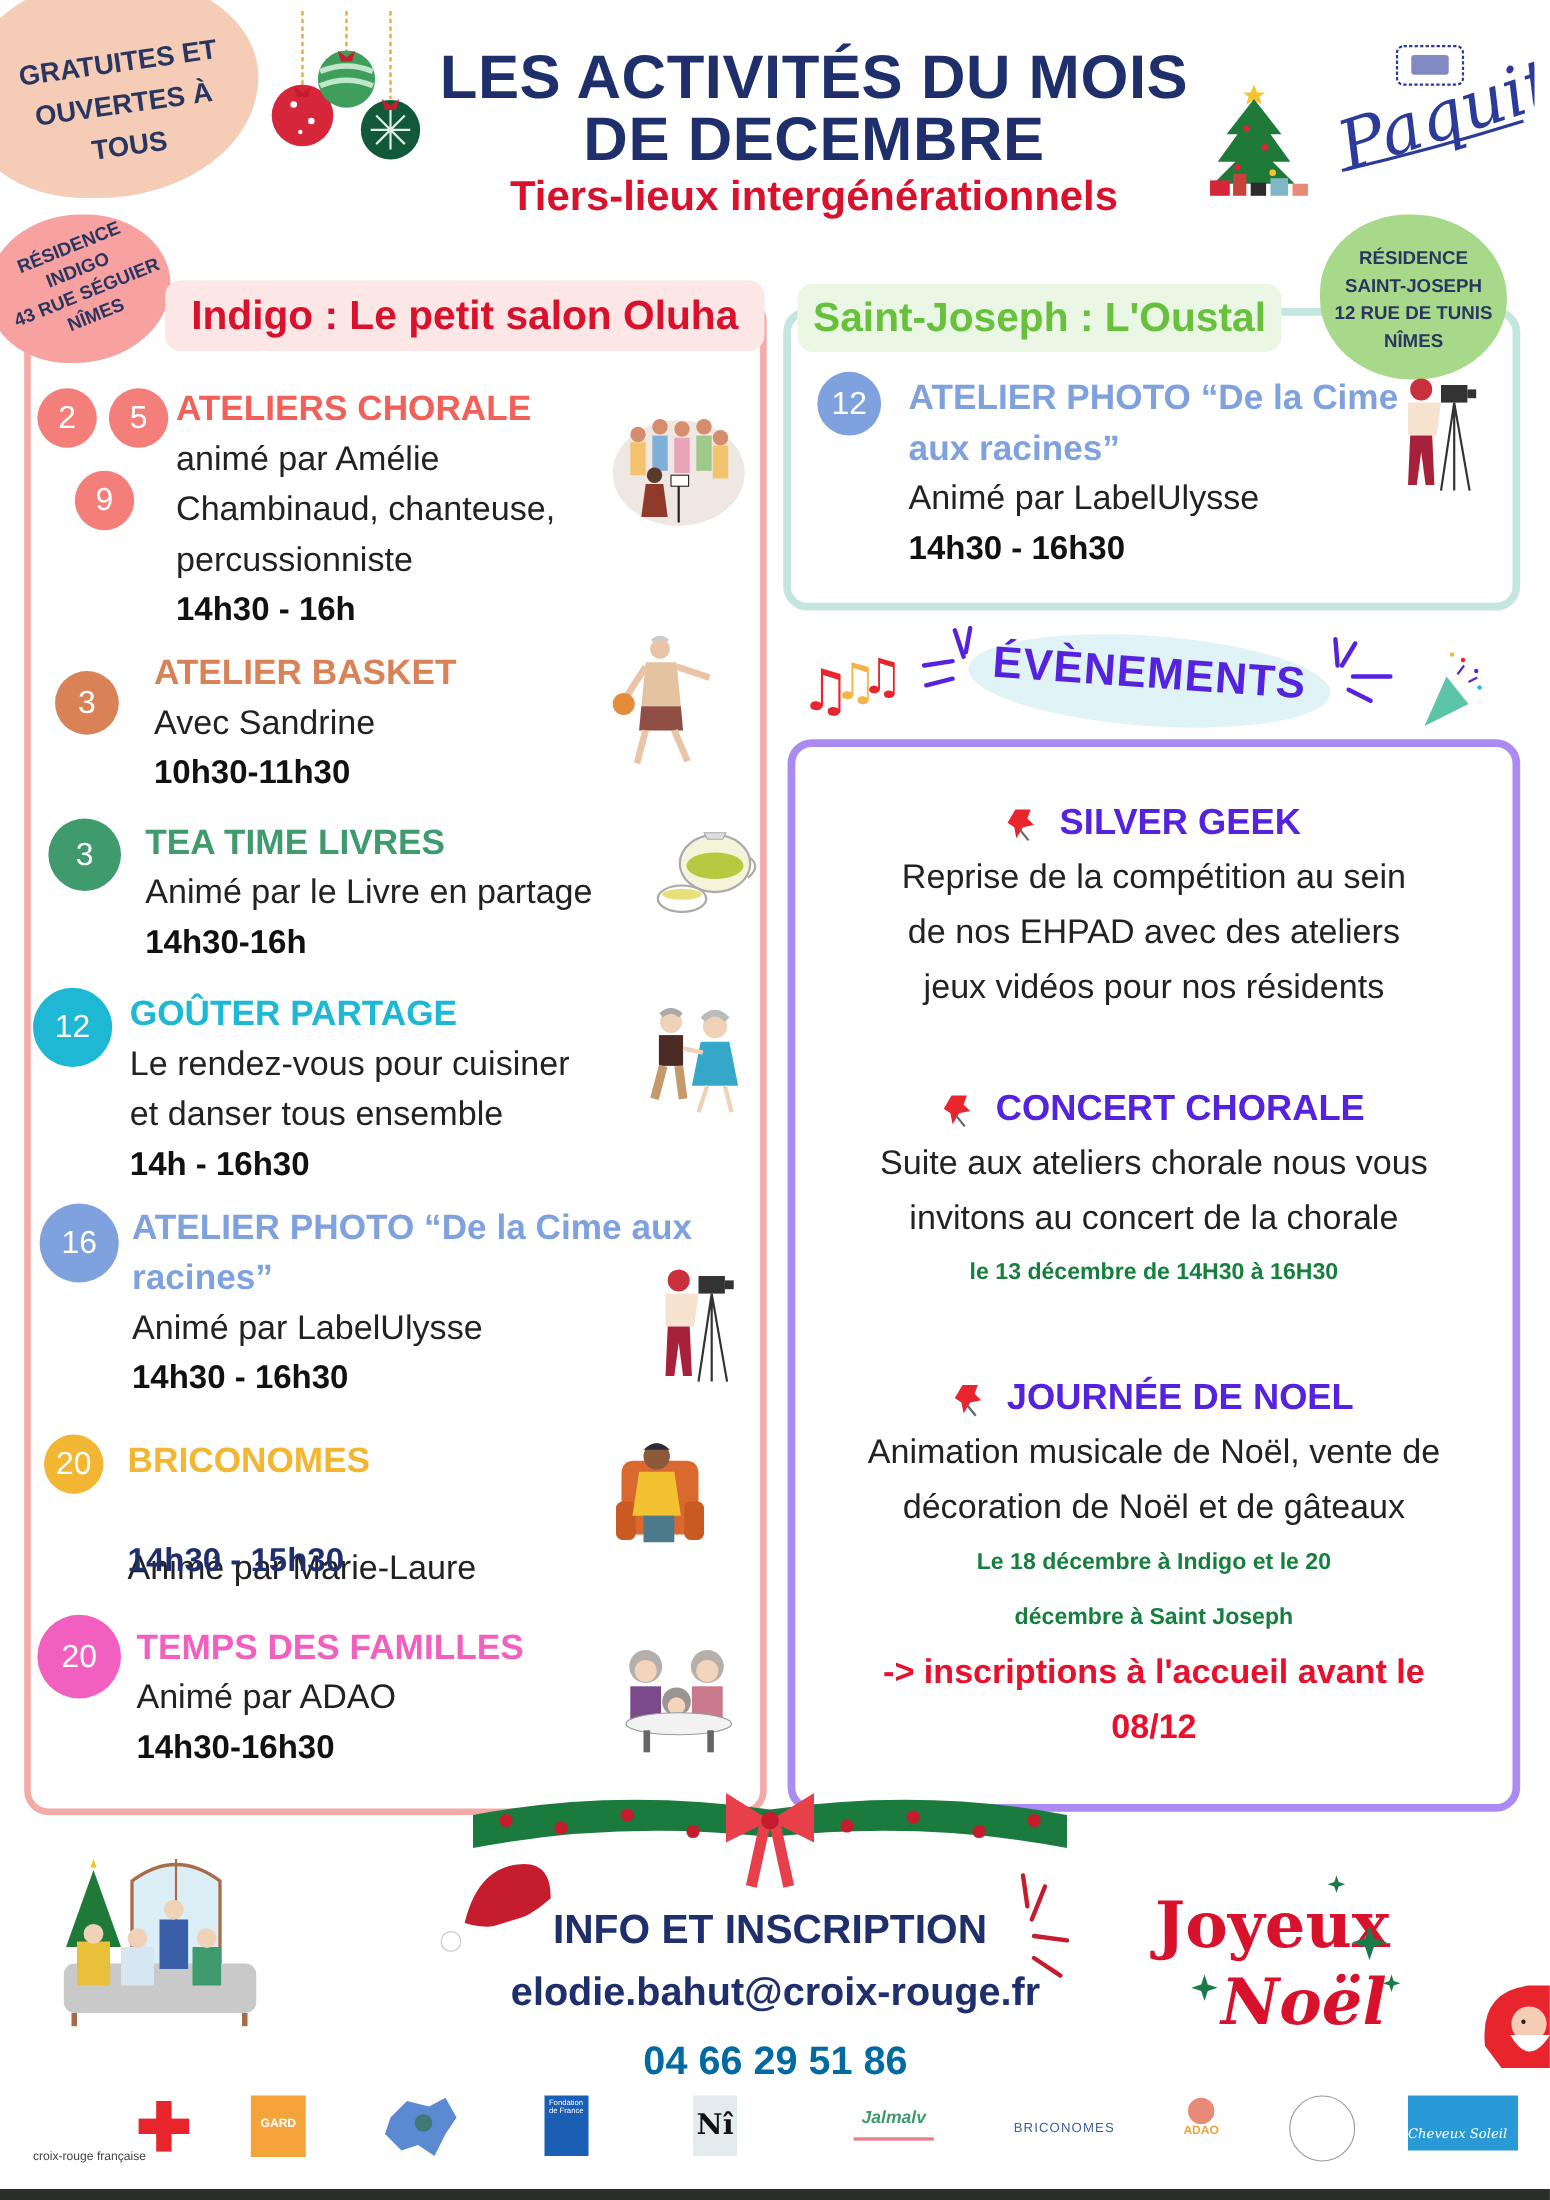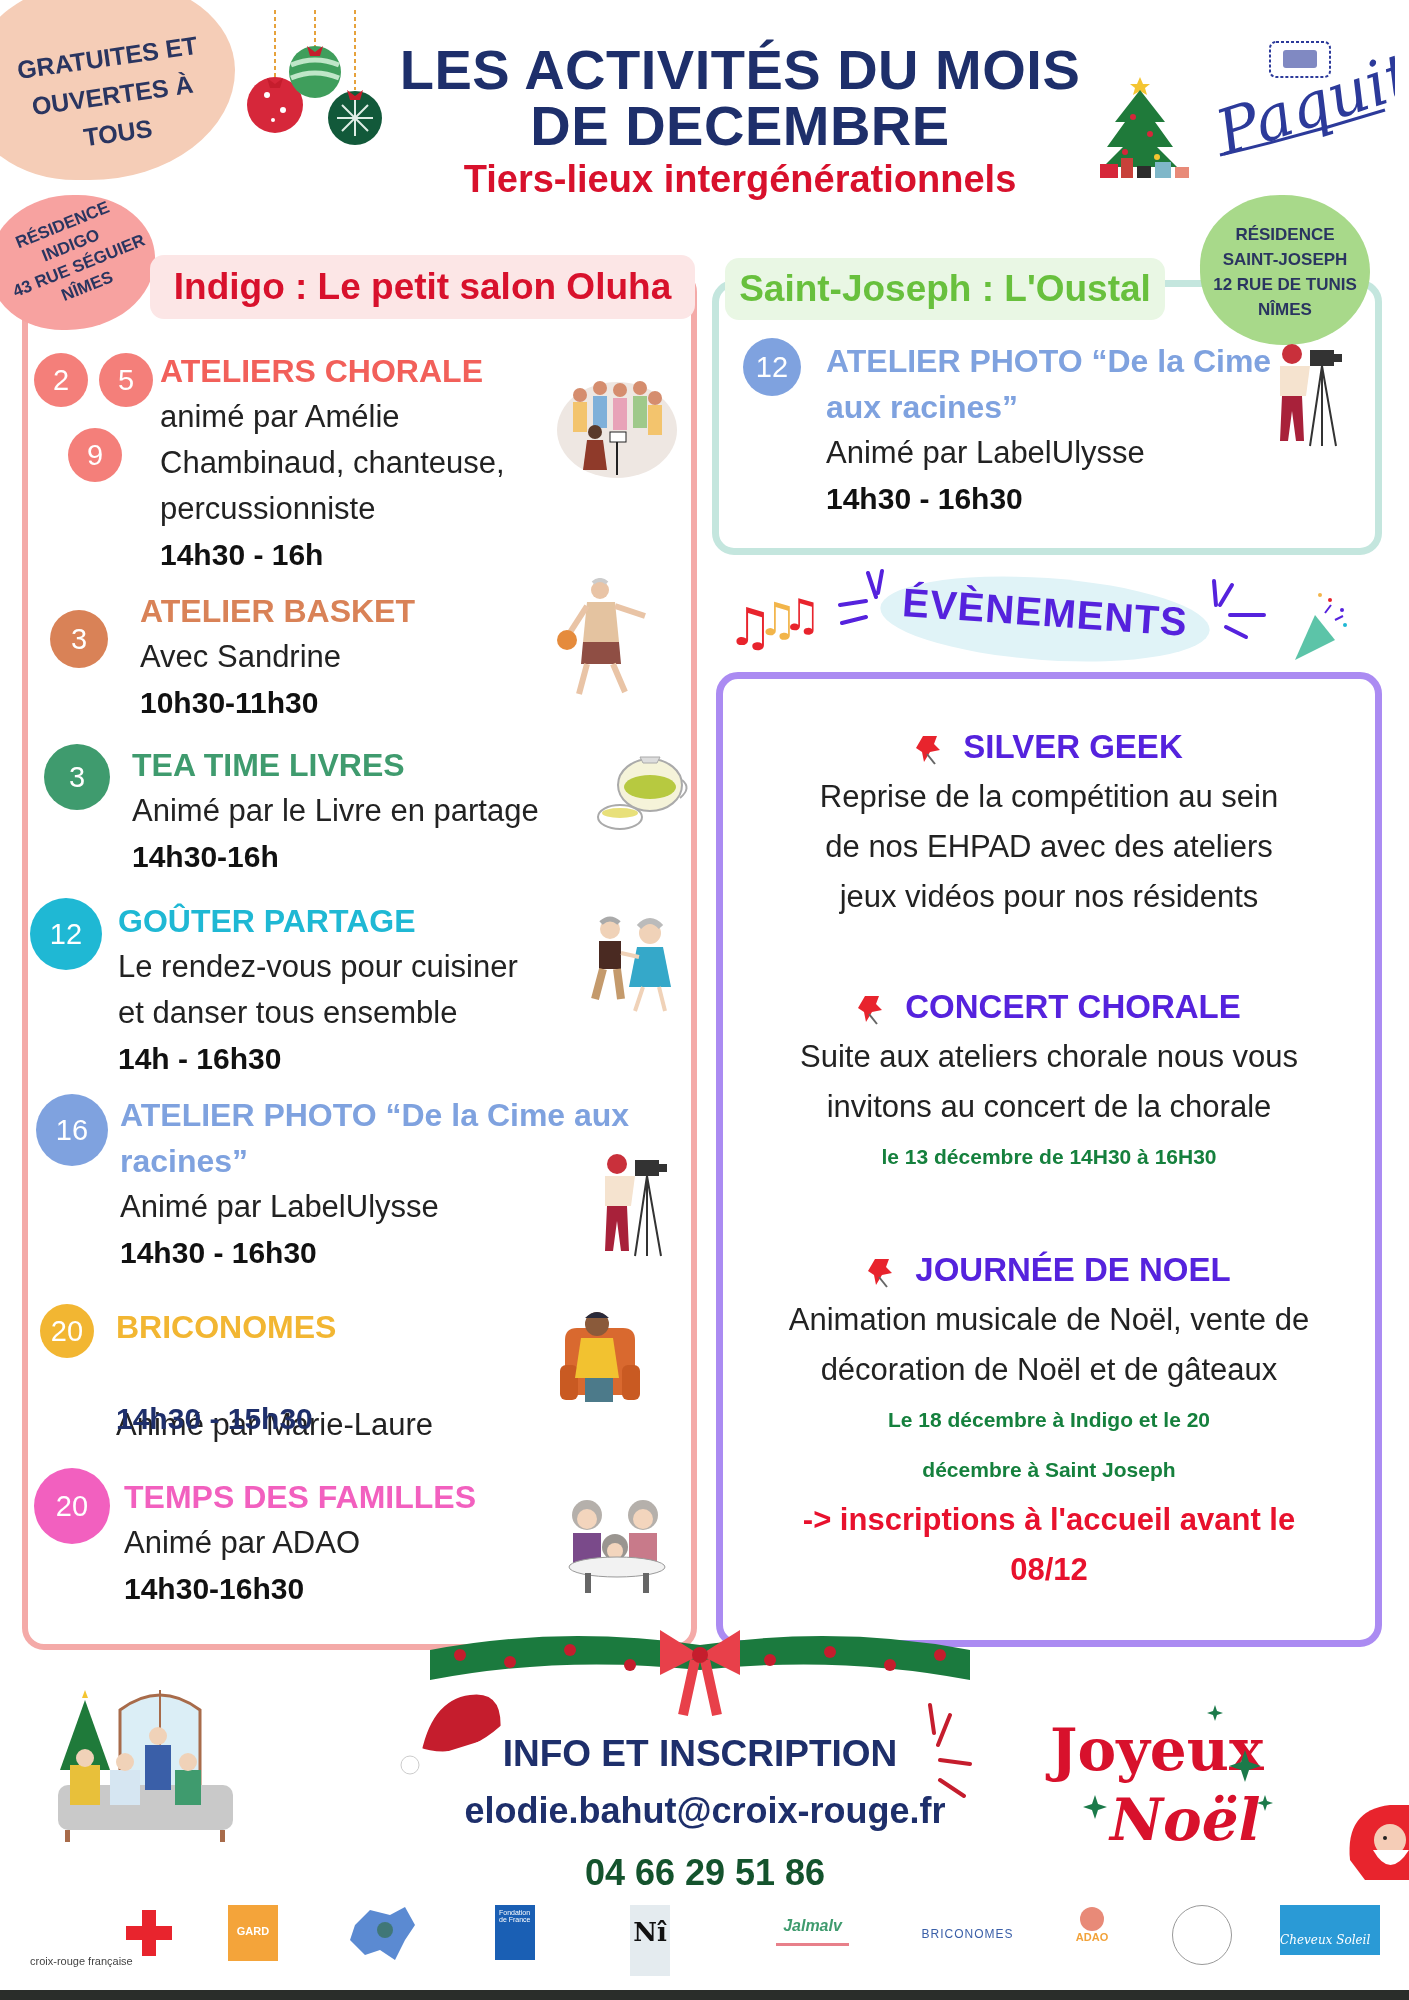--- a/index.html
+++ b/index.html
@@ -49,21 +49,21 @@
   .event-red { font-weight: bold; font-size: 31px; line-height: 50px; color: #e8112d; }
 
   
   .garland { left: 420px; top: 1610px; width: 560px; height: 110px; }
 
   
   .family-illus { left: 50px; top: 1690px; width: 190px; height: 160px; }
   .santa-hat { left: 400px; top: 1690px; width: 115px; height: 85px; }
   .info-title { left: 480px; top: 1733px; width: 440px; text-align: center; font-weight: bold; font-size: 37px; color: #1e2f6b; }
   .info-email { left: 420px; top: 1790px; width: 570px; text-align: center; font-weight: bold; font-size: 36px; color: #1e2f6b; }
-  .info-phone { left: 420px; top: 1852px; width: 570px; text-align: center; font-weight: bold; font-size: 36px; color: #14532d; }
+  .info-phone { left: 420px; top: 1852px; width: 570px; text-align: center; font-weight: bold; font-size: 36px; color: #0369a1; }
   .sparks { left: 920px; top: 1700px; width: 70px; height: 110px; }
   .joyeux { left: 1040px; top: 1700px; width: 240px; height: 150px; }
   .santa { left: 1345px; top: 1800px; width: 64px; height: 80px; }
 
   
   .logos { left: 0; top: 1905px; width: 1409px; height: 85px; }
   .logo { position: absolute; top: 0; height: 75px; }
   .bottom-bar { left: 0; top: 1990px; width: 1409px; height: 10px; background: #2a2d2a; }
 </style>
 </head>
@@ -413,21 +413,21 @@
   <div class="logo" style="left:228px;width:50px;height:56px;background:#f4a43a;color:#fff;font-size:11px;font-weight:bold;text-align:center;padding-top:20px;">
     <span>GARD</span>
   </div>
   <svg class="logo" style="left:345px;width:75px;height:60px;" viewBox="0 0 75 60">
     <path d="M10 20 L25 5 L45 10 L60 2 L70 20 L60 35 L50 55 L35 45 L20 50 L5 35 Z" fill="#5b8ad2"></path>
     <circle cx="40" cy="25" r="8" fill="#2f6a3a" opacity="0.6"></circle>
   </svg>
   <div class="logo" style="left:495px;width:40px;height:55px;background:#1a5fb4;color:#fff;font-size:7px;padding:4px;">
     <span>Fondation de France</span>
   </div>
-  <div class="logo" style="left:630px;width:40px;height:71px;background:#e4ebef;color:#111;font-size:26px;font-weight:bold;text-align:center;line-height:55px;font-family:'DejaVu Serif',serif;">
+  <div class="logo" style="left:630px;width:40px;height:55px;background:#e4ebef;color:#111;font-size:26px;font-weight:bold;text-align:center;line-height:55px;font-family:'DejaVu Serif',serif;">
     <span>Nî</span>
   </div>
   <div class="logo" style="left:770px;width:85px;">
     <div style="color:#3f9b6e;font-weight:bold;font-style:italic;font-size:16px;padding-top:12px;text-align:center;">Jalmalv</div>
     <div style="height:3px;margin:8px 6px 0;background:#e8808a;"></div>
   </div>
   <div class="logo" style="left:920px;width:95px;">
     <div style="color:#3a5fa8;font-size:12px;padding-top:22px;text-align:center;letter-spacing:1px;">BRICONOMES</div>
   </div>
   <div class="logo" style="left:1072px;width:40px;">

